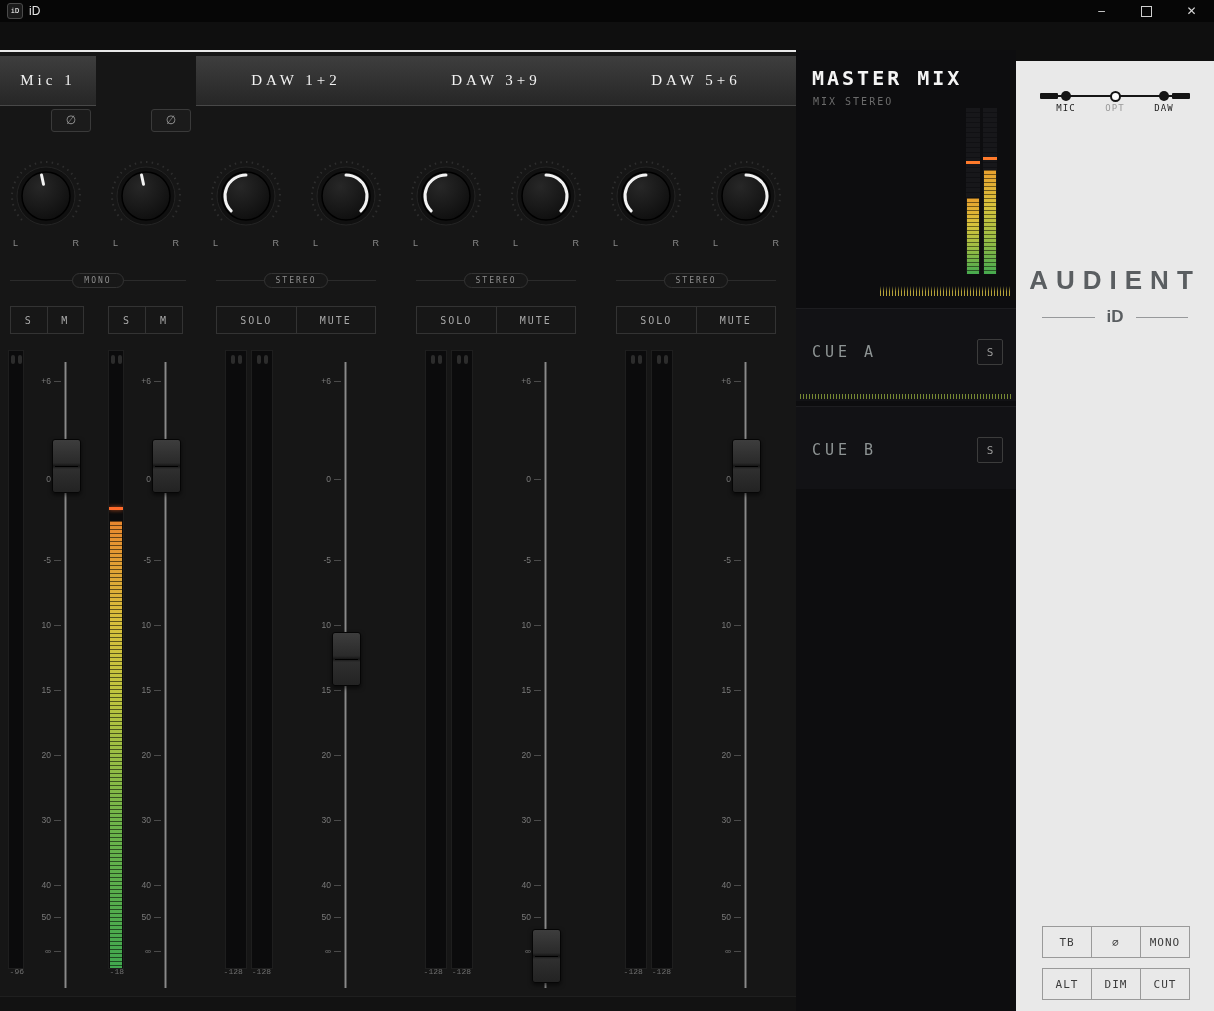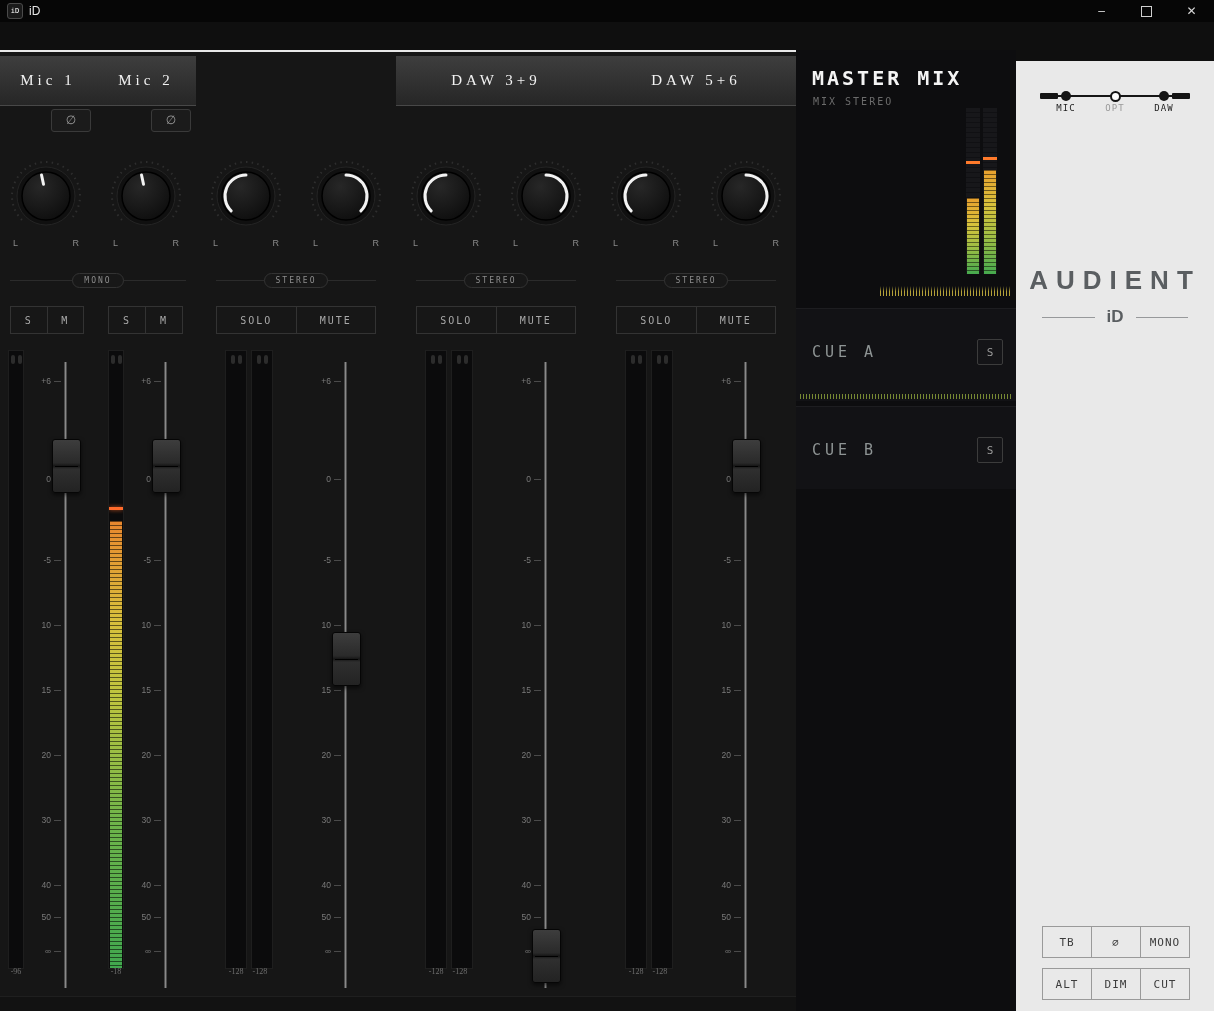--- a/index.html
+++ b/index.html
@@ -72,22 +72,22 @@
   .mbars{display:flex;gap:4px;}
   .mbar{position:relative;width:14px;height:617px;background:#0b0b0c;border:1px solid #1e1e1e;overflow:hidden;}
   .mbar.wide{width:20px;}
   .pills{position:absolute;top:4px;left:0;right:0;display:flex;justify-content:center;gap:3px;}
   .pill{width:4px;height:9px;border-radius:2px;background:#2c2c2c;}
   .mfill{position:absolute;left:1px;right:1px;bottom:0;
          background:
            repeating-linear-gradient(180deg,rgba(0,0,0,.55) 0 1px,rgba(0,0,0,0) 1px 4px),
            linear-gradient(180deg,#e8872e 0%,#d8bf3c 22%,#bcc43f 40%,#6db44a 68%,#41a74e 100%);}
   .mpeak{position:absolute;left:0;right:0;height:3px;background:#ff6b2b;box-shadow:0 0 4px rgba(255,107,43,.7);}
-  .mvals{position:absolute;top:617px;display:flex;justify-content:center;gap:9px;color:#6f6f6f;font-size:8px;
-         font-family:Liberation Serif, serif;}
+  .mvals{position:absolute;top:617px;display:flex;justify-content:flex-end;gap:9px;color:#6f6f6f;font-size:8px;
+         font-family:Liberation Mono, monospace;}
 
   
   .fader{position:absolute;top:300px;width:70px;height:648px;}
   .scale-row{position:absolute;left:0;width:48px;display:flex;justify-content:flex-end;align-items:center;gap:3px;
              transform:translateY(-50%);}
   .scale-num{color:#7a7a7a;font-size:8.5px;}
   .scale-tick{width:7px;height:1px;background:#4a4a4a;}
   .ftrack{position:absolute;left:51px;top:12px;width:3px;height:626px;
           background:linear-gradient(90deg,#2e2e2e,#8a8a8a,#2e2e2e);}
   .fcap{position:absolute;left:39px;width:27px;height:52px;border:1px solid #060606;border-radius:3px;
@@ -249,21 +249,20 @@
                 <span class="scale-num">∞</span>
                 <span class="scale-tick"></span>
               </div>
             </div>
           <div class="ftrack"></div>
           <div class="fcap" style="top:89px"></div>
         </div>
       </div>
 
       <div class="channel" style="left:96px;width:100px">
-        <div class="ch-header mono-font">Mic 2</div>
         <button class="phase">∅</button>
         <div class="knob" style="left:12px">
           <svg width="76" height="76" viewBox="0 0 76 76">
             <path class="ticks" d="M 13.96 62.04 A 34 34 0 1 1 62.04 62.04"></path>
             <circle class="bezel" cx="38" cy="38" r="29"></circle>
             <circle class="kbody" cx="38" cy="38" r="24"></circle>
             <line class="ind" x1="38" y1="16.5" x2="38" y2="26" transform="rotate(-12 38 38)"></line>
           </svg>
           <span class="pan-lab l">L</span>
           <span class="pan-lab r">R</span>
@@ -333,20 +332,21 @@
           <div class="ftrack"></div>
           <div class="fcap" style="top:89px"></div>
         </div>
       </div>
 
       <div class="link-ctl" style="left:10px;width:176px">
         <span class="link-pill">MONO</span>
       </div>
 
       <div class="channel" style="left:196px;width:200px">
+        <div class="ch-header mono-font">DAW 1+2</div>
         <div class="knob" style="left:12px">
           <svg width="76" height="76" viewBox="0 0 76 76">
             <path class="ticks" d="M 13.96 62.04 A 34 34 0 1 1 62.04 62.04"></path>
             <circle class="bezel" cx="38" cy="38" r="29"></circle>
             <circle class="kbody" cx="38" cy="38" r="24"></circle>
             <path class="ind" d="M 23.15 52.85 A 21 21 0 0 1 38 17"></path>
           </svg>
           <span class="pan-lab l">L</span>
           <span class="pan-lab r">R</span>
         </div>

